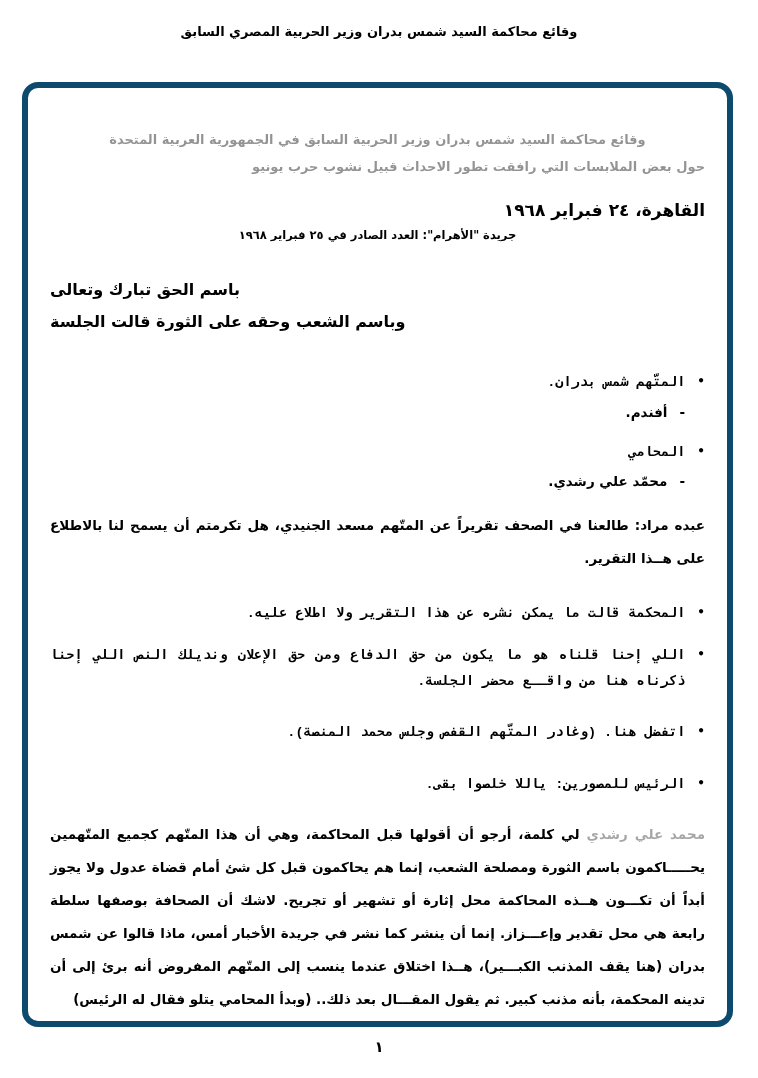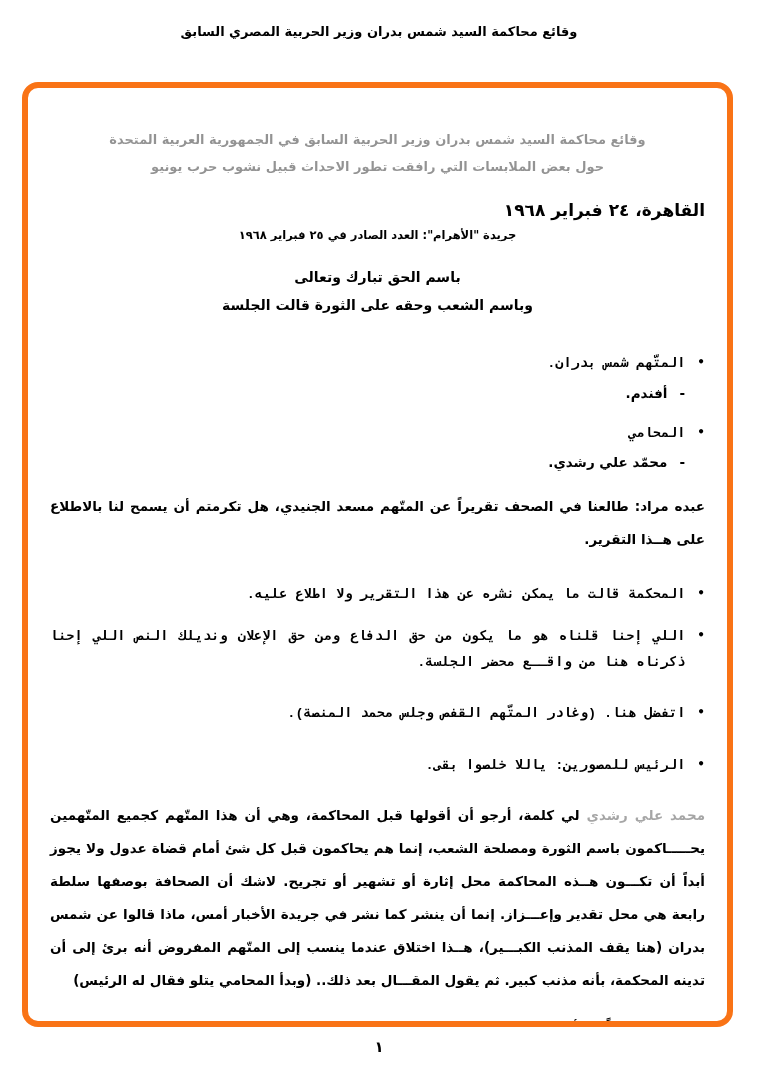--- a/index.html
+++ b/index.html
@@ -8,30 +8,30 @@
     font-family:"DejaVu Sans",sans-serif;
     font-weight:bold;color:#000;
   }
   .page-title{
     direction:rtl;text-align:center;
     font-size:13px;padding-top:24px;letter-spacing:0px;
   }
   .green-box{
     position:absolute;left:22px;top:82px;
     width:711px;height:945px;box-sizing:border-box;
-    border:6px solid #f97316;border-radius:16px;
+    border:6px solid #0c4a6e;border-radius:16px;
     direction:rtl;padding:0 22px;overflow:hidden;
     background:#fff;
   }
   .faded{opacity:0.42;filter:blur(0.5px);}
   .faded-line1{margin-top:44px;text-align:center;font-size:13px;}
-  .faded-line2{margin-top:12px;text-align:center;font-size:13px;}
+  .faded-line2{margin-top:12px;font-size:13px;}
   .dateline{margin-top:26px;text-align:right;font-size:17px;}
   .source-line{margin-top:8px;text-align:center;font-size:11.5px;}
-  .opening{margin-top:21px;text-align:center;font-size:14px;line-height:2.0;}
+  .opening{margin-top:32px;text-align:left;font-size:16px;line-height:2.0;}
   .bullet-row{display:flex;gap:12px;font-size:13.5px;align-items:flex-start;}
   .bullet-dot{flex:0 0 auto;font-size:12px;line-height:1.9;}
   .bullet-text{flex:1 1 auto;text-align:justify;line-height:1.9;font-family:Liberation Mono, monospace;}
   .sub-row{display:flex;gap:12px;padding-right:20px;font-size:13.5px;margin-top:8px;}
   .mt30{margin-top:32px;} .mt18{margin-top:20px;} .mt24{margin-top:26px;} .mt14{margin-top:16px;}
   .para{
     text-align:justify;font-size:13.5px;line-height:2.45;
     margin:20px 0 0 0;
   }
   .faded-inline{opacity:0.35;filter:blur(0.6px);}

